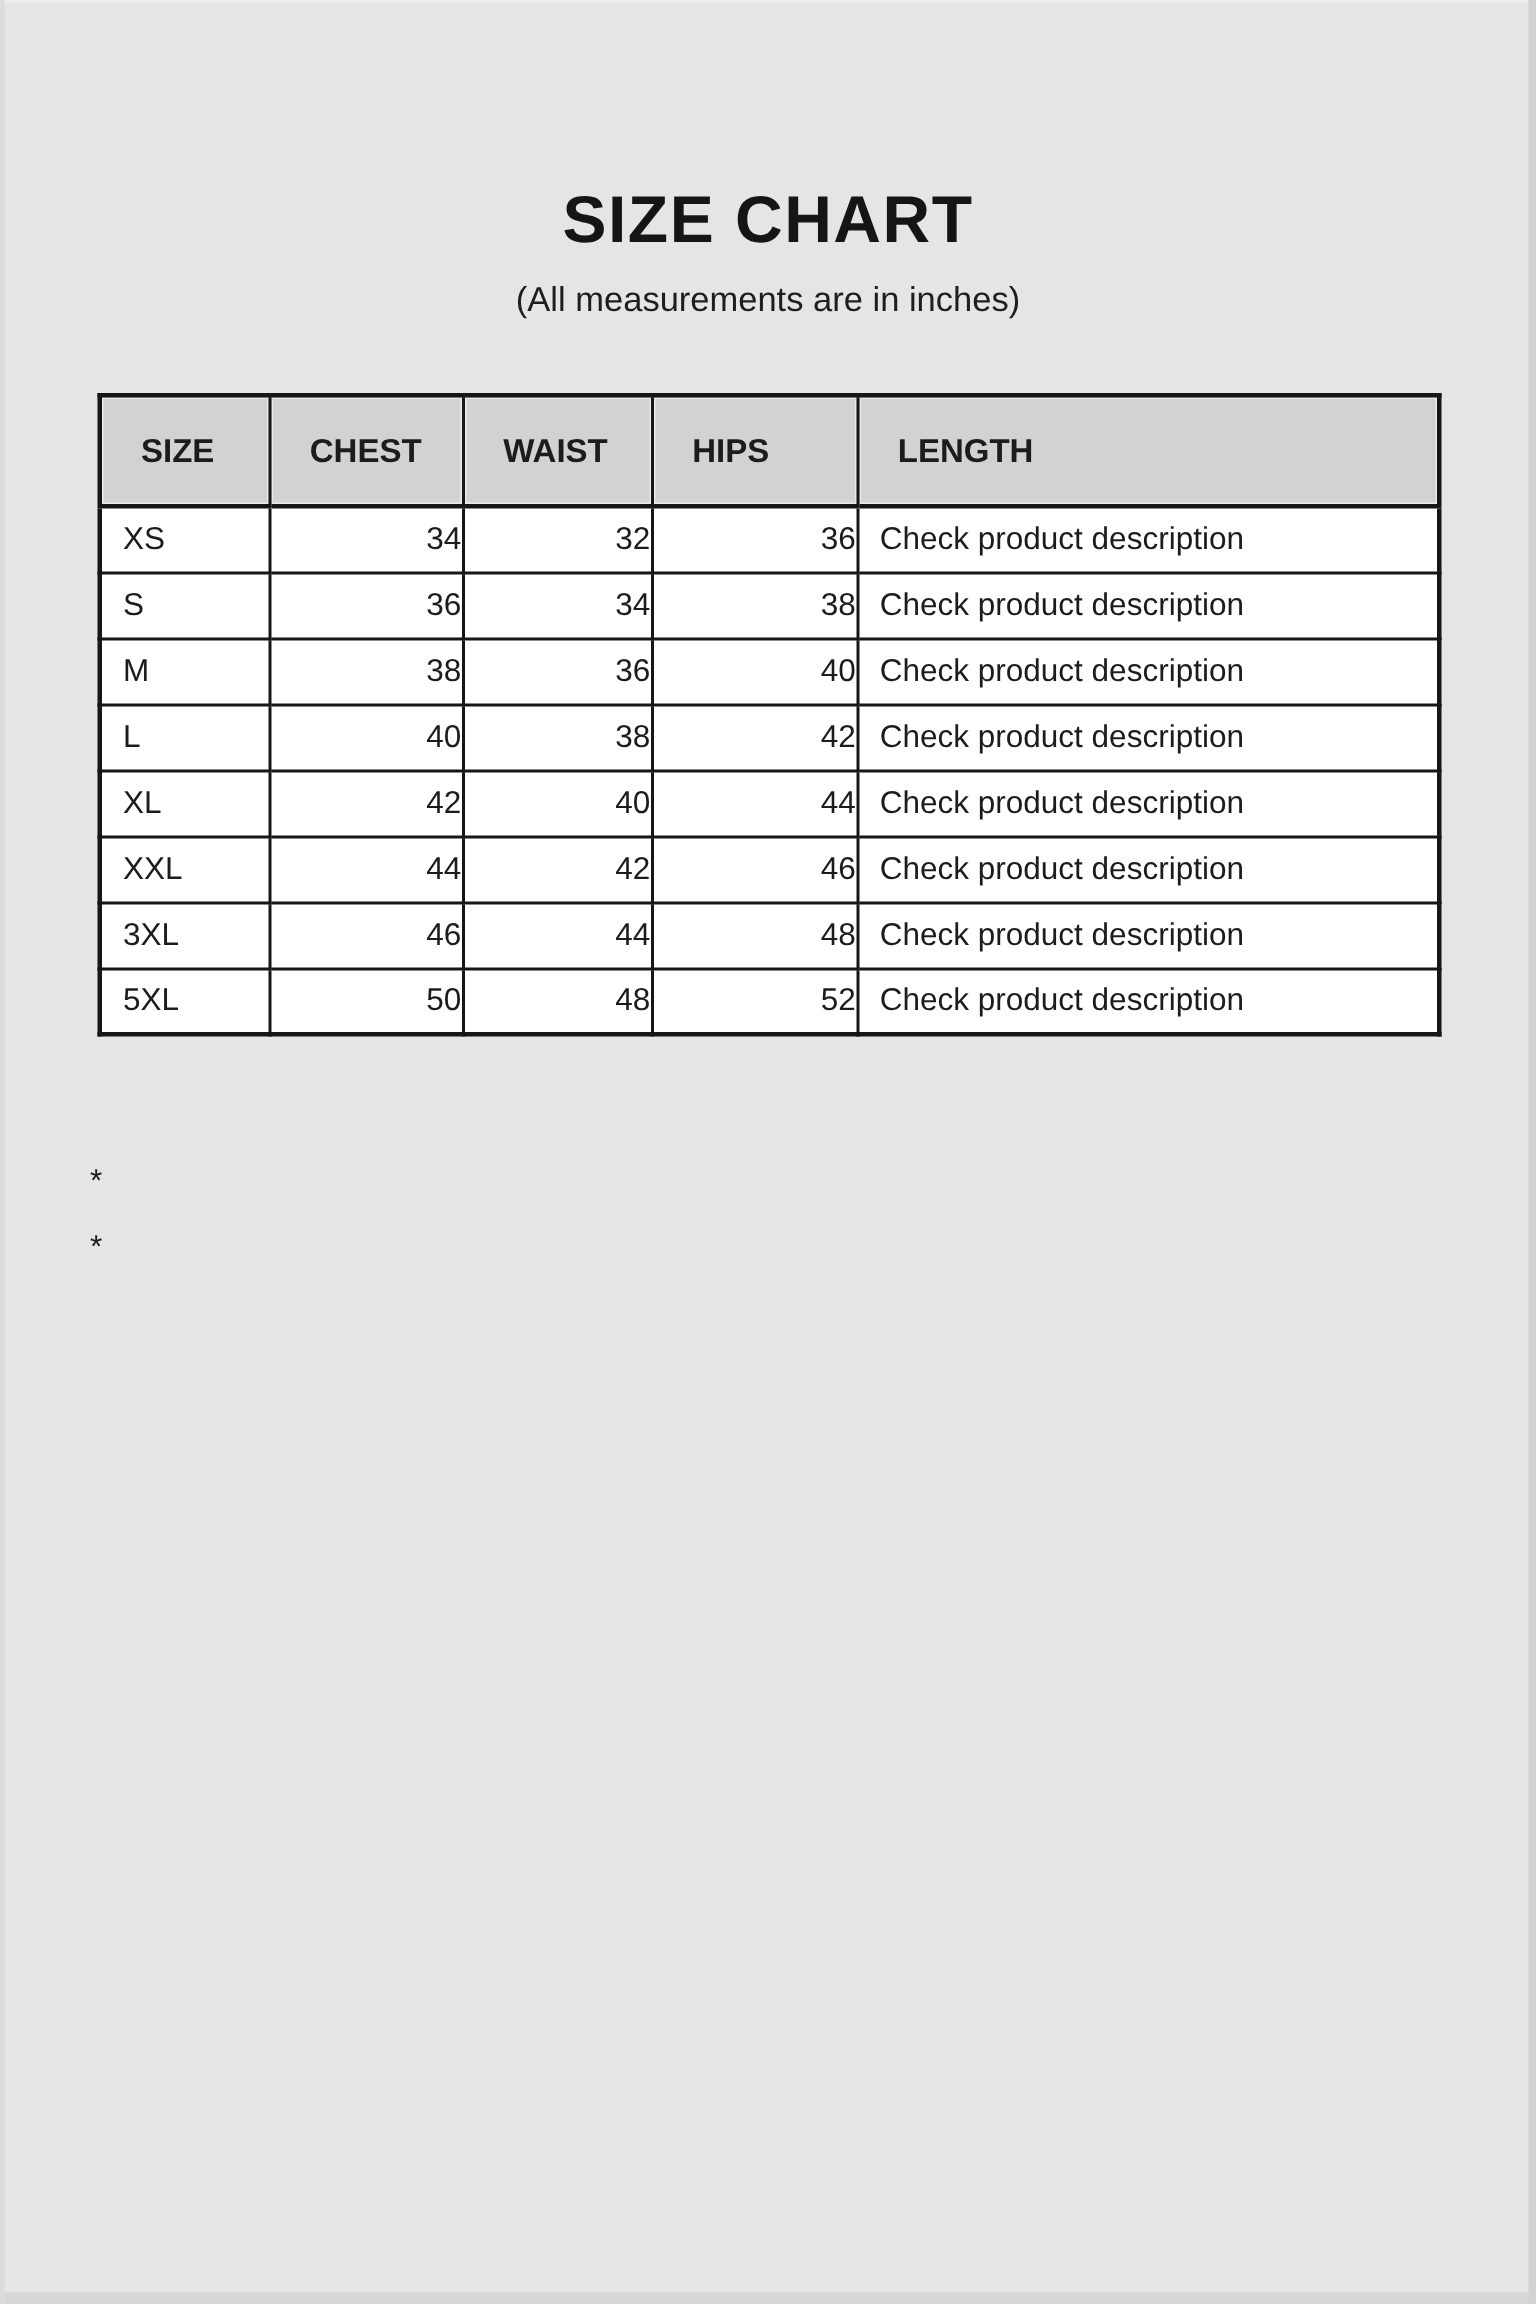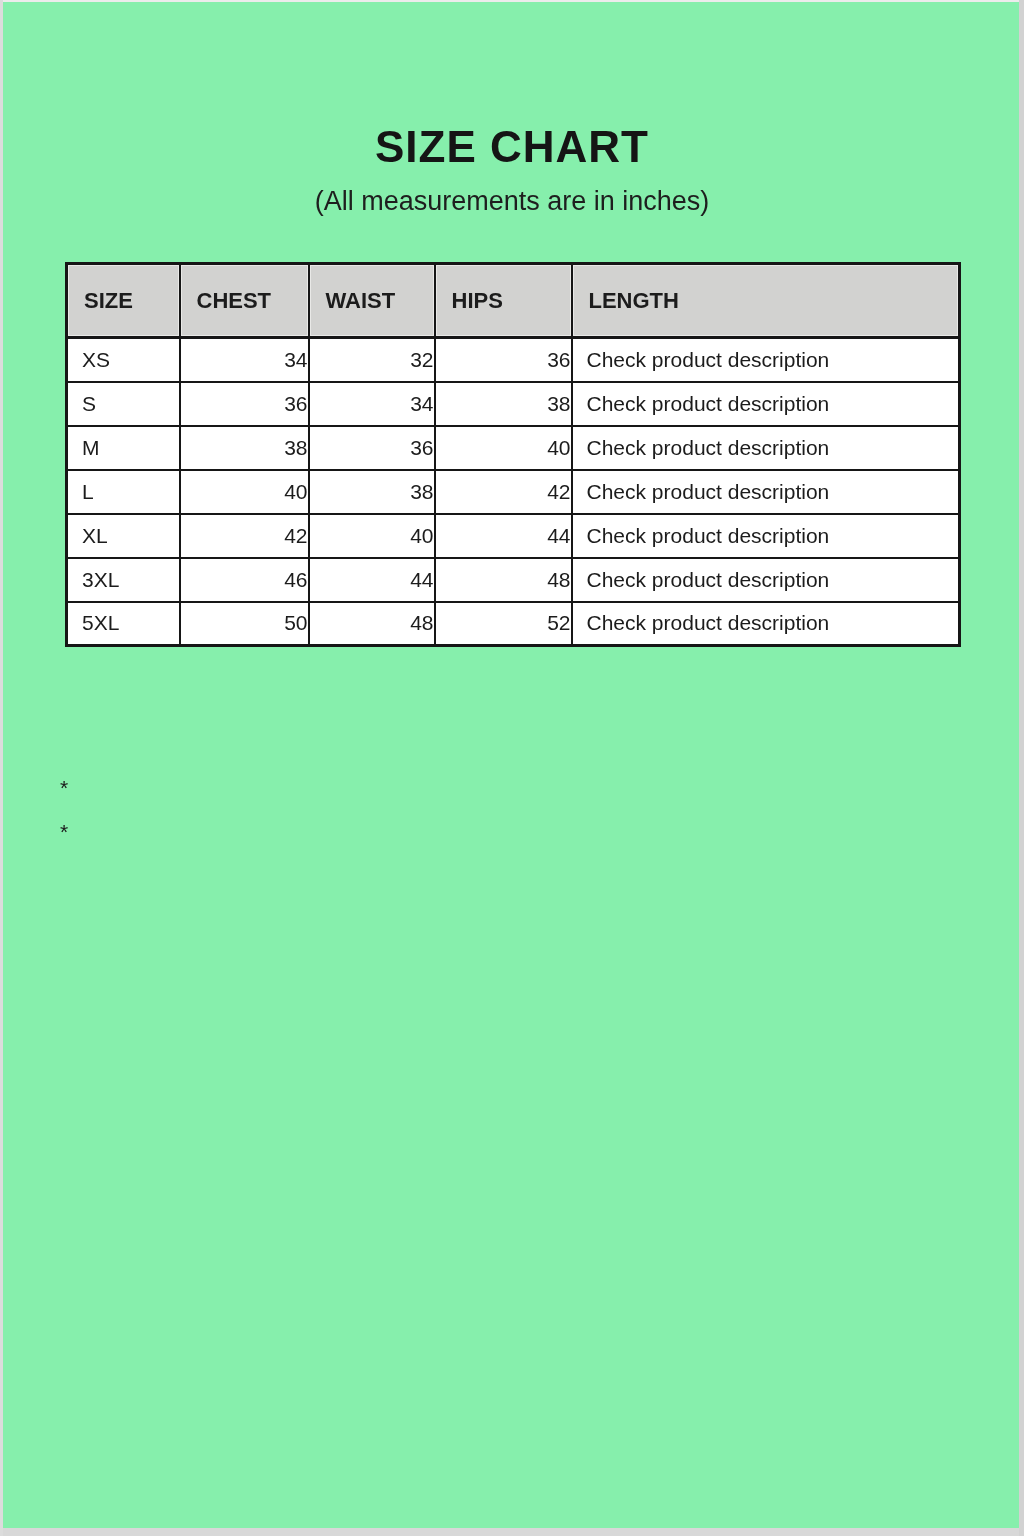--- a/index.html
+++ b/index.html
@@ -6,41 +6,41 @@
   html,body { width:1024px; height:1536px; }
   body {
     font-family:"Liberation Sans", sans-serif;
     background:#ffffff;
     color:#1a1a1a;
     position:relative;
     overflow:hidden;
   }
   .page {
     position:absolute; inset:0;
-    background:#86efac;
+    background:#e5e5e5;
     box-shadow:
       inset 3px 0 0 #dcdcdc,
       inset -5px 0 0 #d2d2d2,
       inset 0 -8px 0 #d8d8d8,
       inset 0 2px 0 #ececec;
   }
   .title {
     position:absolute;
     top:122px; left:0; width:100%;
     text-align:center;
     font-size:44px;
     font-weight:bold;
     letter-spacing:1px;
     color:#151515;
   }
   .subtitle {
     position:absolute;
     top:186px; left:0; width:100%;
     text-align:center;
-    font-size:27px;
+    font-size:23px;
     color:#1e1e1e;
   }
   table.size-chart {
     position:absolute;
     top:262px; left:65px;
     width:893px;
     border-collapse:collapse;
     table-layout:fixed;
     font-size:21px;
     color:#1c1c1c;
@@ -50,21 +50,21 @@
     border:2px solid #161616;
     vertical-align:middle;
   }
   table.size-chart { border:3px solid #161616; }
   table.size-chart thead th {
     background:#d2d2d0;
     height:74px;
     font-size:22px;
     font-weight:bold;
     text-align:left;
-    padding-left:16px;
+    padding-left:26px;
     border-bottom:3px solid #161616;
     box-shadow:inset 0 0 0 1px #e9e9e7;
   }
   table.size-chart tbody td { height:44px; background:#ffffff; }
   td.cell-size   { text-align:left;  padding-left:14px; }
   td.cell-num    { text-align:right; }
   td.cell-length { text-align:left;  padding-left:14px; }
   .notes {
     position:absolute;
     top:776px; left:60px; right:60px;
@@ -130,20 +130,27 @@
           <td class="cell-length">Check product description</td>
         </tr>
         <tr>
           <td class="cell-size">XL</td>
           <td class="cell-num">42</td>
           <td class="cell-num">40</td>
           <td class="cell-num">44</td>
           <td class="cell-length">Check product description</td>
         </tr>
         <tr>
+          <td class="cell-size">XXL</td>
+          <td class="cell-num">44</td>
+          <td class="cell-num">42</td>
+          <td class="cell-num">46</td>
+          <td class="cell-length">Check product description</td>
+        </tr>
+        <tr>
           <td class="cell-size">3XL</td>
           <td class="cell-num">46</td>
           <td class="cell-num">44</td>
           <td class="cell-num">48</td>
           <td class="cell-length">Check product description</td>
         </tr>
         <tr>
           <td class="cell-size">5XL</td>
           <td class="cell-num">50</td>
           <td class="cell-num">48</td>

